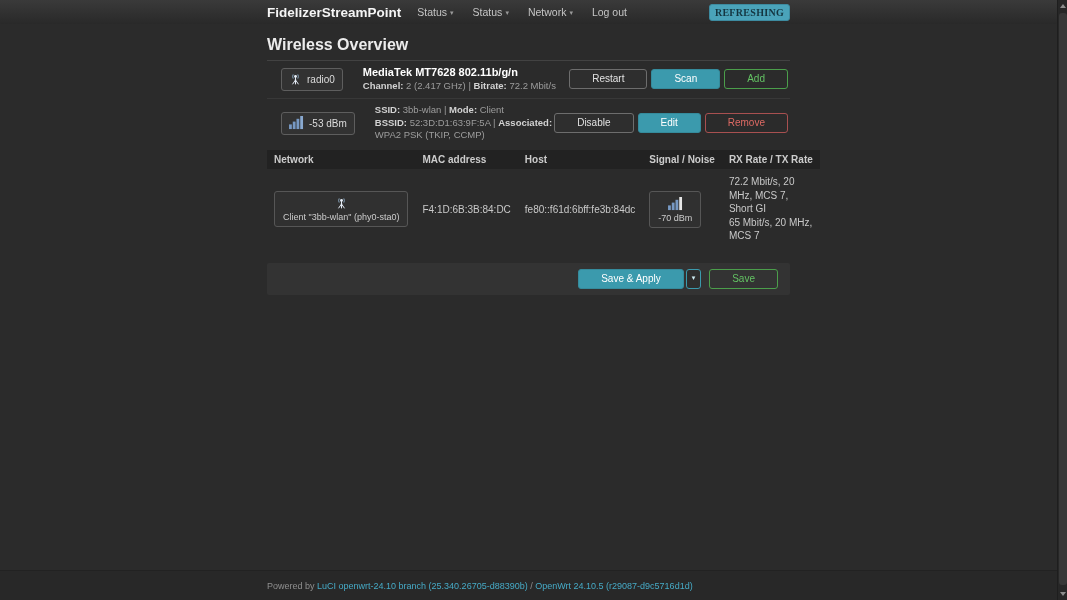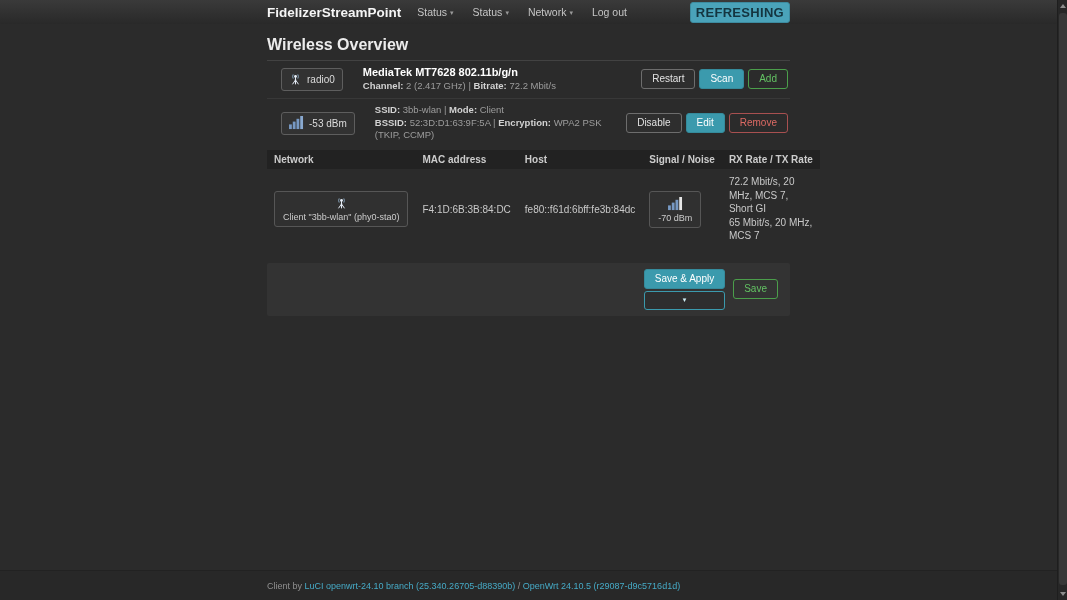--- a/index.html
+++ b/index.html
@@ -16,22 +16,22 @@
     background:linear-gradient(#3a3a3a, #292929);
     display:flex; align-items:center;
   }
   .topbar-inner { width:523px; margin-left:267px; display:flex; align-items:center; }
   .brand { color:#f5f5f5; font-weight:bold; font-size:13.5px; cursor:pointer; white-space:nowrap; }
   .nav { display:flex; align-items:center; margin-left:16px; gap:19px; }
   .nav-item { color:#c5c5c5; font-size:10.5px; cursor:pointer; white-space:nowrap; }
   .caret { font-size:7px; color:#9a9a9a; margin-left:3px; vertical-align:1px; }
   .refresh-badge {
     margin-left:auto; background:#4aa3ba; border:1px solid #3d8ba0; color:#143540;
-    font-size:13px; font-weight:bold; letter-spacing:.3px;
-    padding:2px 5px; border-radius:3px; cursor:pointer;
+    font-size:10px; font-weight:bold; letter-spacing:.3px;
+    padding:2px 5px; border-radius:3px; cursor:pointer;font-family:Liberation Serif, serif;
   }
 
   
   .container { width:523px; margin-left:267px; }
   h2.section-title {
     font-size:16px; font-weight:bold; color:#ececec;
     margin:12px 0 0 0; padding-bottom:6px; border-bottom:1px solid #424242;
   }
 
   
@@ -45,21 +45,21 @@
   .iconbox .ib-label { font-size:10px; color:#dcdcdc; white-space:nowrap; }
   .dev-info { flex:1; margin-left:20px; min-width:0; }
   .dev-title { font-size:11px; font-weight:bold; color:#fff; margin-bottom:2px; }
   .dev-sub { font-size:9.5px; color:#9d9d9d; line-height:1.35; }
   .dev-sub b { color:#d2d2d2; font-weight:bold; }
   .sep { color:#9d9d9d; }
 
   .btn-group { display:flex; gap:4px; align-items:center; }
   .btn {
     font-family:inherit; font-size:10px; line-height:1;
-    padding:4px 10px; border-radius:3px; cursor:pointer;
+    padding:4px 22px; border-radius:3px; cursor:pointer;
     background:#2e2e2e; border:1px solid #6d6d6d; color:#e2e2e2; white-space:nowrap;
   }
   .btn.cyan  { background:#3b9aad; border-color:#358b9c; color:#fff; }
   .btn.green { background:transparent; border-color:#4b9e4b; color:#63c263; }
   .btn.red   { background:transparent; border-color:#a85050; color:#dd6a64; }
 
   
   .stations-table { display:table; width:100%; margin-top:3px; }
   .thead { display:table-row; background:#222222; }
   .th {
@@ -79,21 +79,21 @@
     display:inline-block; text-align:center; padding:5px 8px 4px 8px;
   }
   .cellbox .cb-caption { font-size:9px; color:#cccccc; margin-top:2px; white-space:nowrap; }
   .rate-line { line-height:1.35; }
 
   
   .page-actions {
     margin-top:14px; background:#333333; border-radius:2px;
     padding:6px 12px; display:flex; justify-content:flex-end; align-items:center; gap:8px;
   }
-  .split-btn { display:flex; gap:2px; align-items:stretch;flex-direction:column; }
+  .split-btn { display:flex; gap:2px; align-items:stretch; }
   .btn.caret-btn { padding:4px 5px; background:#2e2e2e; border-color:#3b9aad; color:#cfeef5; font-size:8px; }
 
   
   .footer {
     position:absolute; left:0; bottom:0; width:100%; height:30px;
     background:#282828; border-top:1px solid #222222;
     display:flex; align-items:center;
   }
   .footer-inner { margin-left:267px; font-size:9px; color:#8f8f8f; white-space:nowrap; }
   .footer-link { color:#46aac6; text-decoration:none; cursor:pointer; }
@@ -161,21 +161,21 @@
       <svg width="15" height="14" viewBox="0 0 16 15">
         <rect x="0" y="9" width="3" height="5" fill="#7799c4"></rect>
         <rect x="4" y="6" width="3" height="8" fill="#7799c4"></rect>
         <rect x="8" y="3" width="3" height="11" fill="#7799c4"></rect>
         <rect x="12" y="0" width="3" height="14" fill="#89a9d0"></rect>
       </svg>
       <span class="ib-label">-53 dBm</span>
     </div>
     <div class="dev-info">
       <div class="dev-sub"><b>SSID:</b> <span>3bb-wlan</span> <span class="sep">|</span> <b>Mode:</b> <span>Client</span></div>
-      <div class="dev-sub"><b>BSSID:</b> <span>52:3D:D1:63:9F:5A</span> <span class="sep">|</span> <b>Encryption:</b> <span>WPA2 PSK (TKIP, CCMP)</span></div>
+      <div class="dev-sub"><b>BSSID:</b> <span>52:3D:D1:63:9F:5A</span> <span class="sep">|</span> <b>Associated:</b> <span>WPA2 PSK (TKIP, CCMP)</span></div>
     </div>
     <div class="btn-group">
       <button class="btn">Disable</button>
       <button class="btn cyan">Edit</button>
       <button class="btn red">Remove</button>
     </div>
   </div>
 
 
   <div class="stations-table">
@@ -222,21 +222,21 @@
       <button class="btn cyan">Save &amp; Apply</button>
       <button class="btn caret-btn"><span class="caret" style="margin:0;color:#cfeef5;">▾</span></button>
     </div>
     <button class="btn green">Save</button>
   </div>
 
 </div>
 
 <div class="footer">
   <div class="footer-inner">
-    <span>Client by </span><a class="footer-link">LuCI openwrt-24.10 branch (25.340.26705-d88390b)</a><span> / </span><a class="footer-link">OpenWrt 24.10.5 (r29087-d9c5716d1d)</a>
+    <span>Powered by </span><a class="footer-link">LuCI openwrt-24.10 branch (25.340.26705-d88390b)</a><span> / </span><a class="footer-link">OpenWrt 24.10.5 (r29087-d9c5716d1d)</a>
   </div>
 </div>
 
 <div class="scrollbar">
   <div class="sb-arrow up"></div>
   <div class="sb-thumb"></div>
   <div class="sb-arrow down"></div>
 </div>
 
 </body></html>

